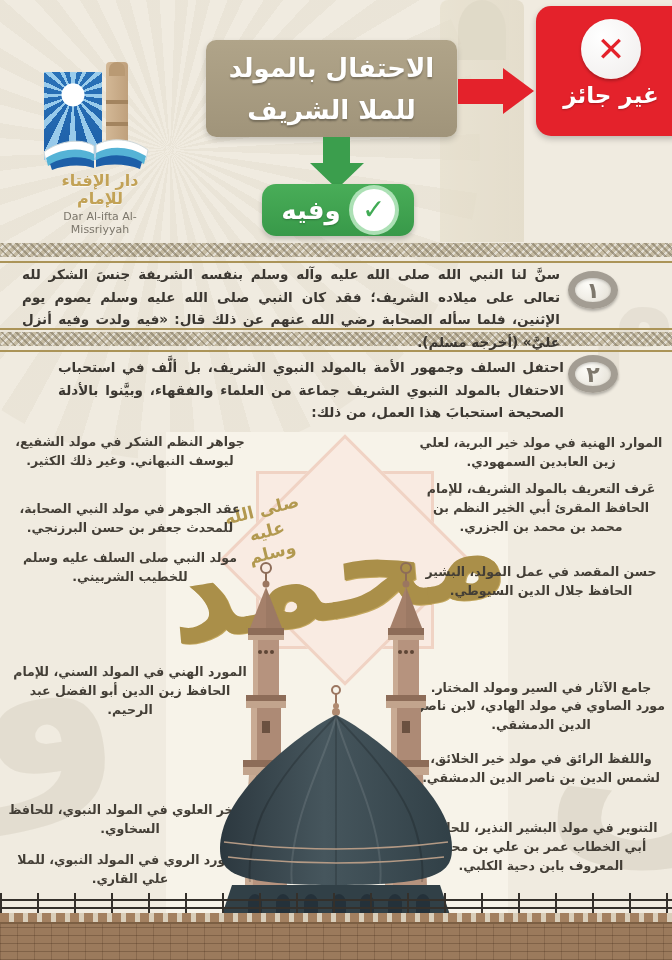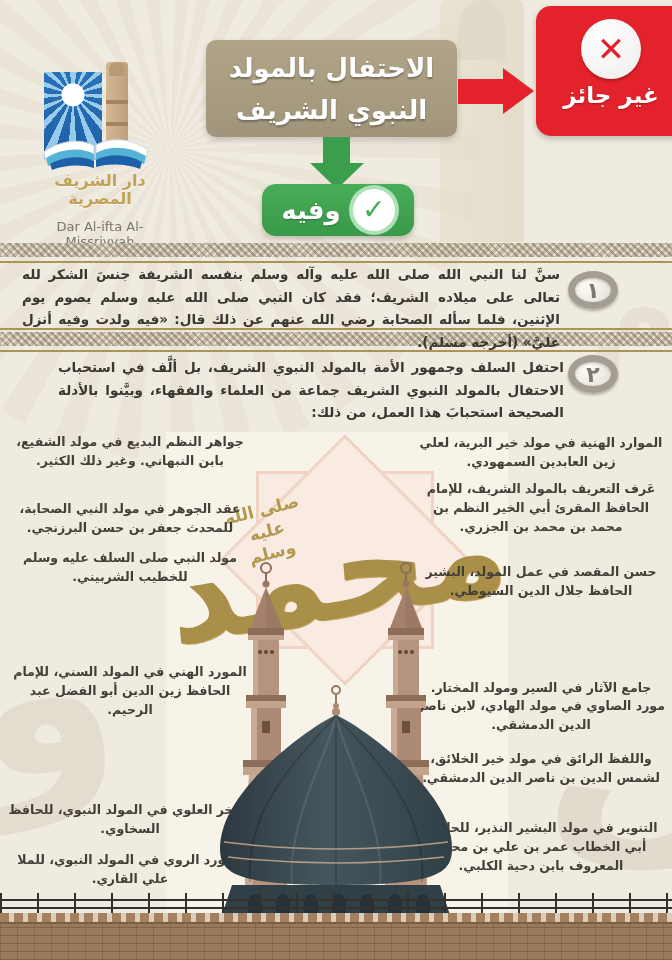--- a/index.html
+++ b/index.html
@@ -52,21 +52,21 @@
   }
   .logo-tower::after{
     content:""; position:absolute; left:0; top:38px; width:22px; height:4px;
     background:#a3845f; box-shadow:0 22px 0 #a3845f, 0 44px 0 #a3845f;
   }
   .logo-book { position:absolute; left:2px; top:66px; }
   .logo-ar {
     margin-top:2px; font-size:16px; line-height:18px; font-weight:bold; color:#c2a256;
     text-shadow:0 1px 0 rgba(255,255,255,.6);
   }
-  .logo-en { margin-top:11px; font-size:13px; color:#7b766b; direction:ltr; }
+  .logo-en { margin-top:2px; font-size:11px; color:#7b766b; direction:ltr; }
   
   .title-box {
     position:absolute; left:206px; top:40px; width:251px; height:97px;
     background:linear-gradient(#b0a489,#a0947a); border-radius:10px;
     box-shadow:0 3px 6px rgba(0,0,0,.18);
     display:flex; flex-direction:column; align-items:center; justify-content:center;
     color:#fff; font-weight:bold; font-size:26px; line-height:42px;
     text-shadow:0 2px 2px rgba(0,0,0,.28);
   }
   .red-arrow-stem { position:absolute; left:458px; top:79px; width:46px; height:25px; background:#e4222b; }
@@ -187,27 +187,27 @@
       <div class="logo-tower"></div>
       <svg class="logo-book" width="116" height="42" viewBox="0 0 116 42">
         <path d="M6,24 C22,12 44,10 56,18 L56,30 C44,24 22,26 8,34 Z" fill="#ffffff" stroke="#cfd8da" stroke-width="1"></path>
         <path d="M110,22 C94,10 72,9 58,17 L58,29 C72,23 94,24 108,32 Z" fill="#ffffff" stroke="#cfd8da" stroke-width="1"></path>
         <path d="M8,30 C24,20 44,19 56,26 L56,33 C44,28 24,30 10,38 Z" fill="#55b3d6"></path>
         <path d="M108,28 C92,18 72,17 58,25 L58,32 C72,27 92,28 106,36 Z" fill="#55b3d6"></path>
         <path d="M12,36 C26,28 44,27 56,33 L56,40 C44,36 26,37 14,42 Z" fill="#1d5fa8"></path>
         <path d="M104,34 C90,26 72,25 58,32 L58,39 C72,35 90,36 102,41 Z" fill="#1d5fa8"></path>
       </svg>
     </div>
-    <div class="logo-ar">دار الشريف المصرية</div>
+    <div class="logo-ar">دار الإفتاء للإمام</div>
     <div class="logo-en">Dar Al-ifta Al-Missriyyah</div>
   </div>
 
   <div class="title-box">
     <div>الاحتفال بالمولد</div>
-    <div>النبوي الشريف</div>
+    <div>للملا الشريف</div>
   </div>
   <div class="red-arrow-stem"></div>
   <div class="red-arrow-head"></div>
   <div class="red-box">
     <div class="x-circle">
         <span>✕</span>
       </div>
     <div class="na-label">غير جائز</div>
   </div>
   <div class="green-arrow-stem"></div>
@@ -236,21 +236,21 @@
   <div class="mhmd">محمد</div>
 
   <div class="book colr" style="top:433px">الموارد الهنية في مولد خير البرية، لعلي زين العابدين السمهودي.</div>
   <div class="book colr" style="top:479px">عَرف التعريف بالمولد الشريف، للإمام الحافظ المقرئ أبي الخير النظم بن محمد بن محمد بن الجزري.</div>
   <div class="book colr" style="top:562px">حسن المقصد في عمل المولد، البشير الحافظ جلال الدين السيوطي.</div>
   <div class="book colr" style="top:678px">جامع الآثار في السير ومولد المختار.</div>
   <div class="book colr" style="top:696px">مورد الصاوي في مولد الهادي، لابن ناصر الدين الدمشقي.</div>
   <div class="book colr" style="top:749px">واللفظ الرائق في مولد خير الخلائق، لشمس الدين بن ناصر الدين الدمشقي.</div>
   <div class="book colr" style="top:818px">التنوير في مولد البشير النذير، للحافظ أبي الخطاب عمر بن علي بن محمد المعروف بابن دحية الكلبي.</div>
 
-  <div class="book coll" style="top:432px">جواهر النظم البديع في مولد الشفيع، بابن النبهاني. وغير ذلك الكثير.</div>
+  <div class="book coll" style="top:432px">جواهر النظم الشكر في مولد الشفيع، ليوسف النبهاني. وغير ذلك الكثير.</div>
   <div class="book coll" style="top:499px">عقد الجوهر في مولد النبي الصحابة، للمحدث جعفر بن حسن البرزنجي.</div>
   <div class="book coll" style="top:548px">مولد النبي صلى السلف عليه وسلم للخطيب الشربيني.</div>
   <div class="book coll" style="top:662px">المورد الهني في المولد السني، للإمام الحافظ زين الدين أبو الفضل عبد الرحيم.</div>
   <div class="book coll" style="top:800px">الفخر العلوي في المولد النبوي، للحافظ السخاوي.</div>
   <div class="book coll" style="top:850px">المورد الروي في المولد النبوي، للملا علي القاري.</div>
 
   <svg class="mosque-svg" width="672" height="404" viewBox="0 0 672 404">
     <defs>
       <linearGradient id="domeGrad" x1="0" y1="0" x2="1" y2="0">
         <stop offset="0" stop-color="#2c383f"></stop>

